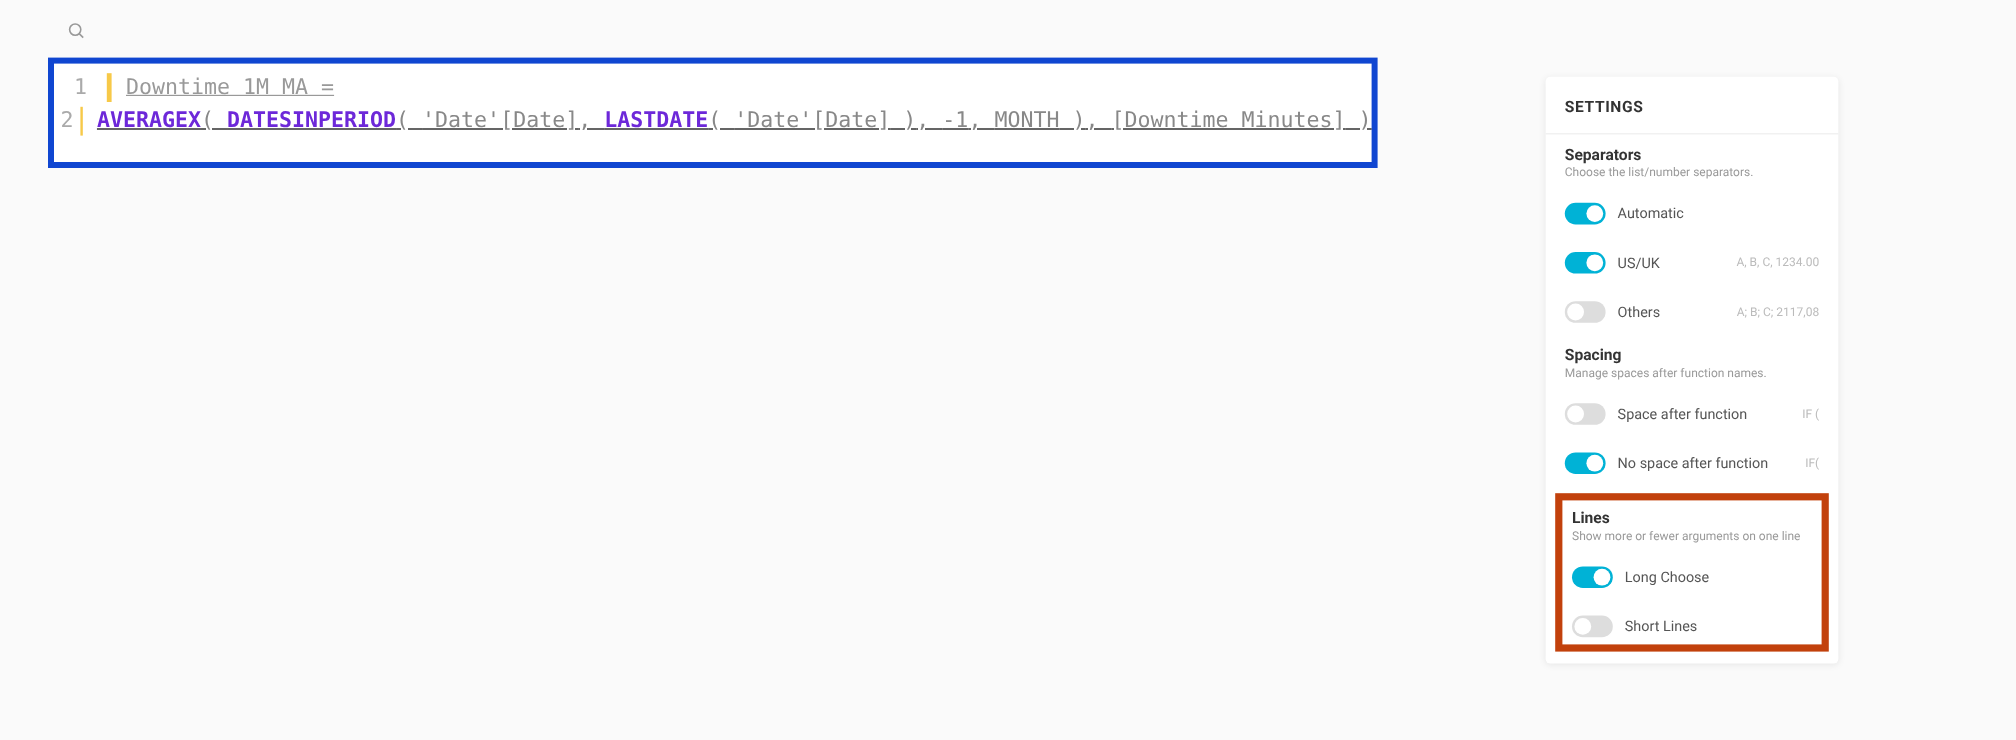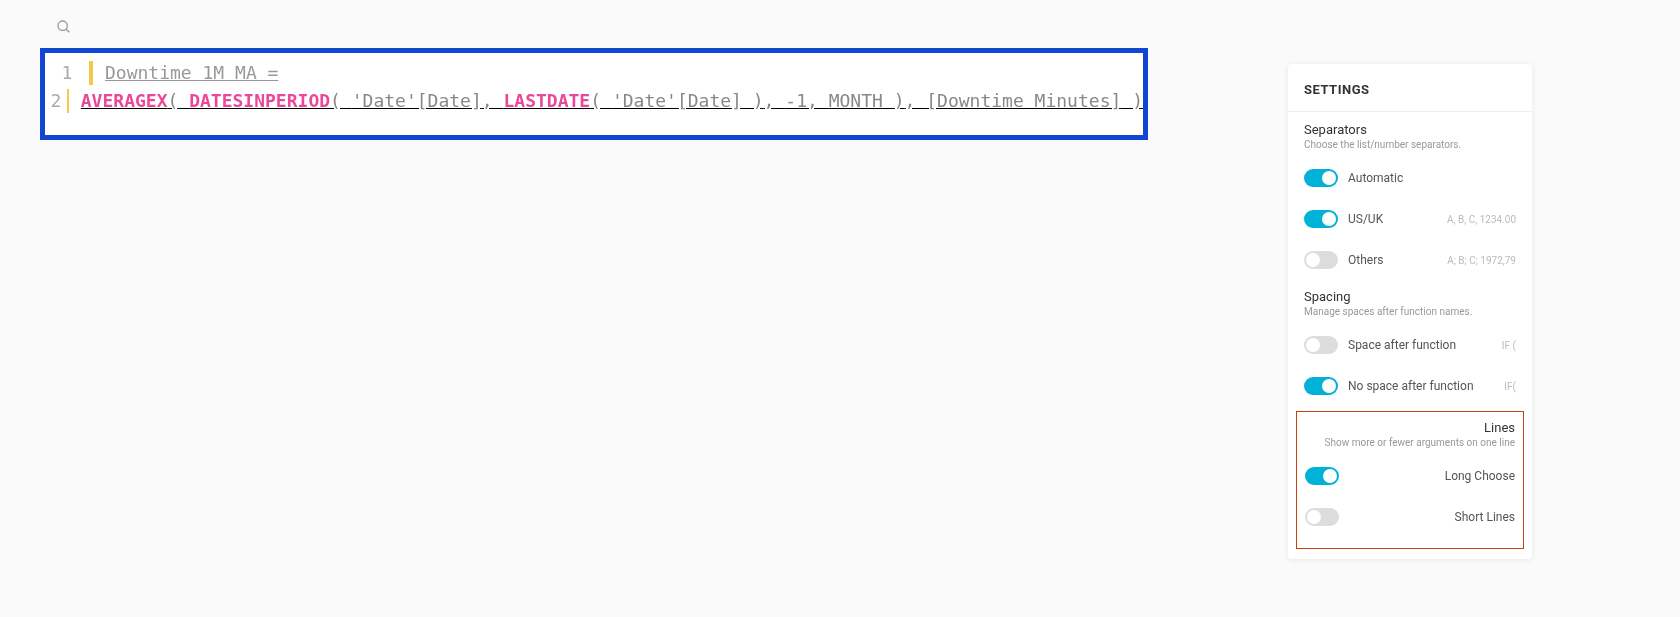--- a/index.html
+++ b/index.html
@@ -41,21 +41,21 @@
       user-select: none;
     }
     .gutter-bar {
       width: 4px;
       height: 24px;
       background: #f7c948;
       margin-right: 12px;
     }
     .code-text { white-space: pre; text-decoration: underline; }
     .measure-name { color: #999; }
-    .func { color: #ec4899; font-weight: 600; }
+    .func { color: #6d28d9; font-weight: 600; }
     .ref { color: #888; }
     .op { color: #888; }
     .num { color: #888; }
     .kw { color: #888; }
 
     .settings-panel {
       position: absolute;
       top: 64px;
       right: 148px;
       width: 244px;
@@ -68,21 +68,21 @@
       font-size: 13px;
       font-weight: 700;
       letter-spacing: 0.5px;
       color: #333;
       padding: 18px 16px 14px;
       border-bottom: 1px solid #eee;
     }
     .section { padding: 10px 16px 6px; }
     .section-title {
       font-size: 13px;
-      font-weight: 400;
+      font-weight: 700;
       color: #333;
       margin-bottom: 2px;
     }
     .section-sub {
       font-size: 10px;
       color: #999;
       margin-bottom: 8px;
     }
     .toggle-row {
       display: flex;
@@ -114,23 +114,22 @@
       font-size: 12px;
       color: #555;
       flex: 1;
     }
     .toggle-hint {
       font-size: 10px;
       color: #bbb;
     }
     .lines-highlight {
       margin: 6px 8px 10px;
-      padding: 4px 8px 18px;
-      border: 1px solid #c2410c;
-      text-align: right;
+      padding: 4px 8px 2px;
+      border: 6px solid #c2410c;
     }
     .lines-highlight .section-title { margin-top: 4px; }
   </style>
 </head>
 <body>
 
 <div class="search-icon">
   <svg width="16" height="16" viewBox="0 0 24 24" fill="none" stroke="#999" stroke-width="2">
       <circle cx="10" cy="10" r="7"></circle>
       <line x1="20" y1="20" x2="15" y2="15"></line>
@@ -167,21 +166,21 @@
           <div class="knob"></div>
         </div>
       <span class="toggle-label">US/UK</span>
       <span class="toggle-hint">A, B, C, 1234.00</span>
     </div>
     <div class="toggle-row">
       <div class="toggle off">
           <div class="knob"></div>
         </div>
       <span class="toggle-label">Others</span>
-      <span class="toggle-hint">A; B; C; 1972,79</span>
+      <span class="toggle-hint">A; B; C; 2117,08</span>
     </div>
   </div>
 
   <div class="section">
     <div class="section-title">Spacing</div>
     <div class="section-sub">Manage spaces after function names.</div>
     <div class="toggle-row">
       <div class="toggle off">
           <div class="knob"></div>
         </div>

